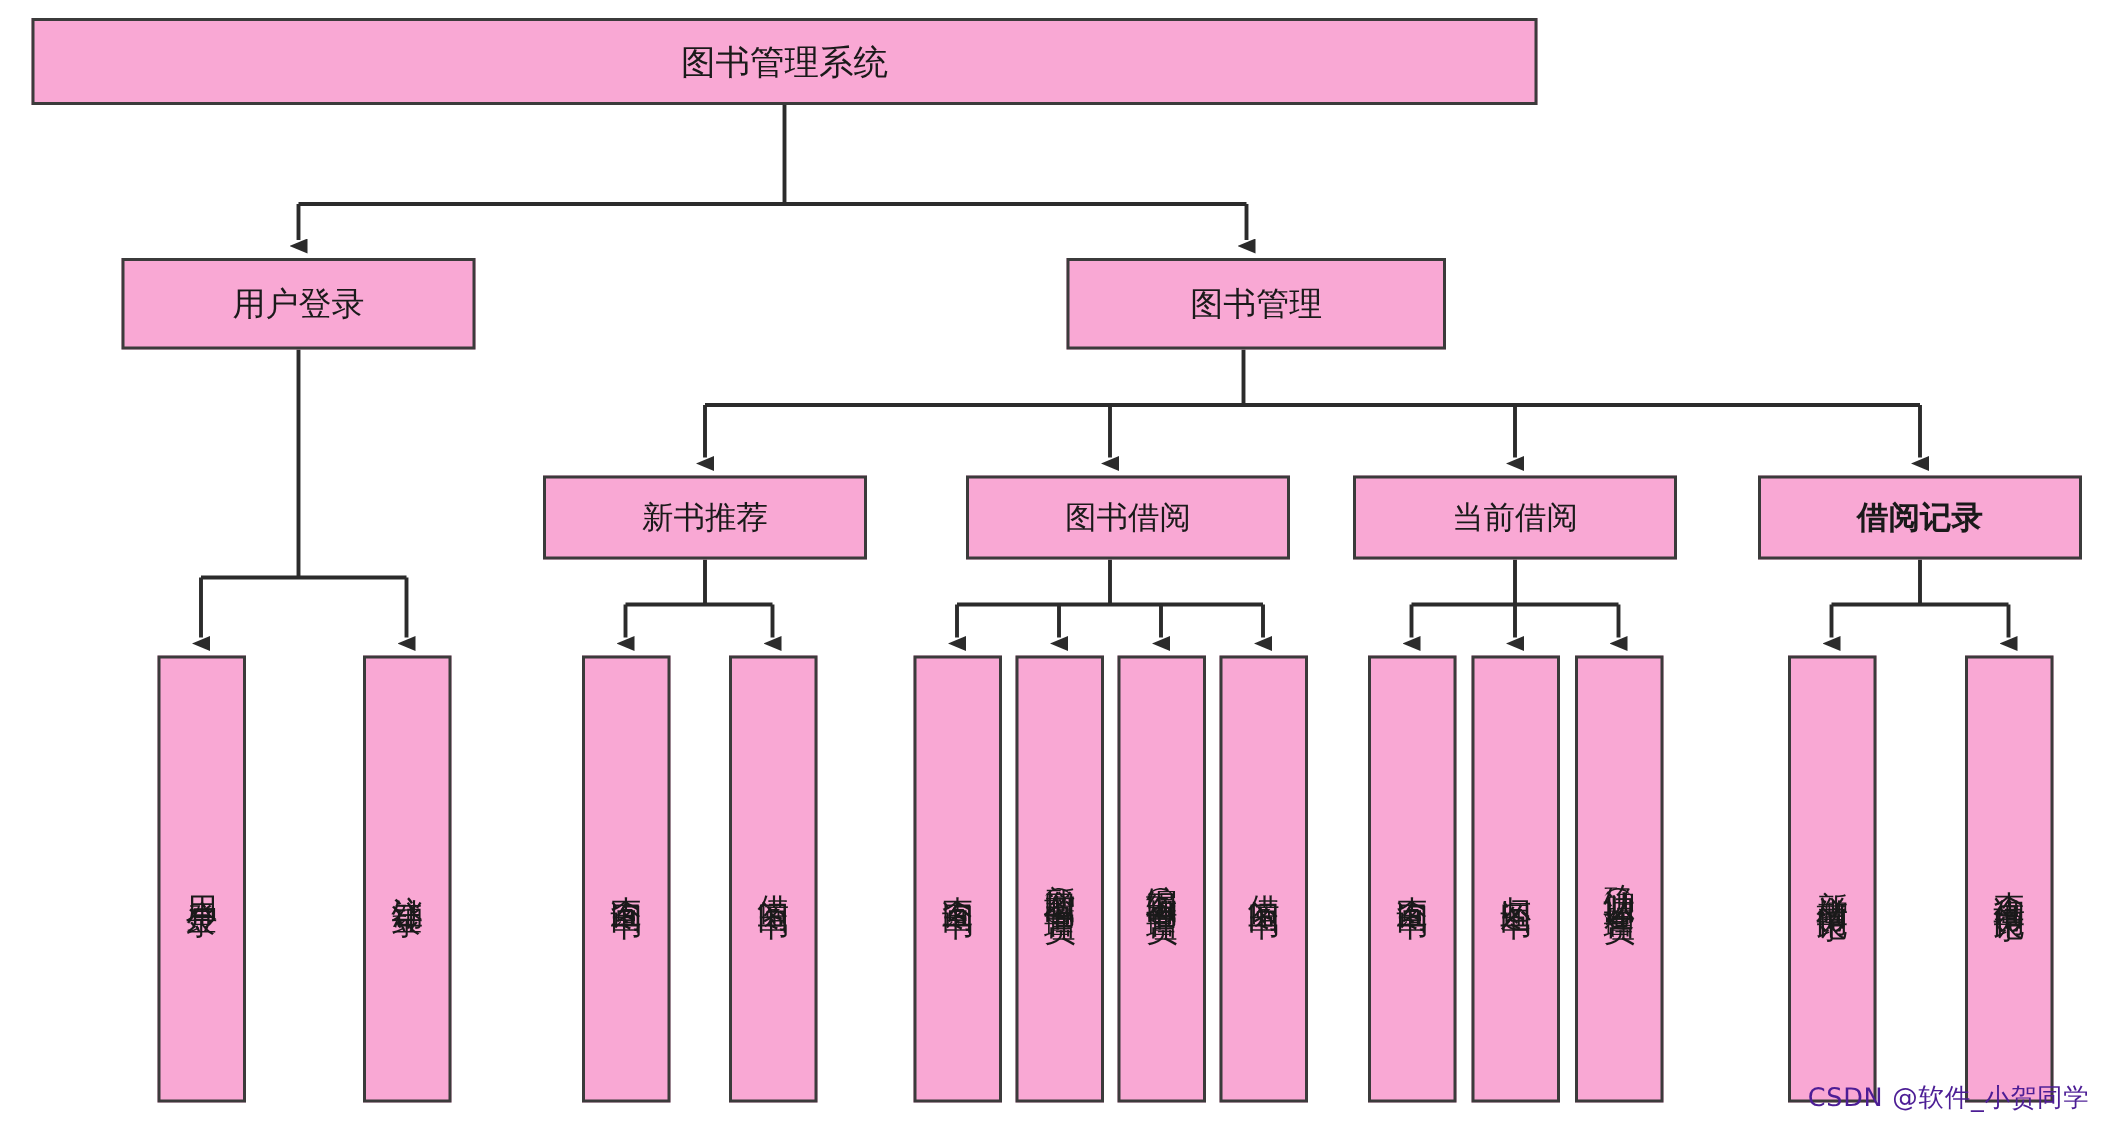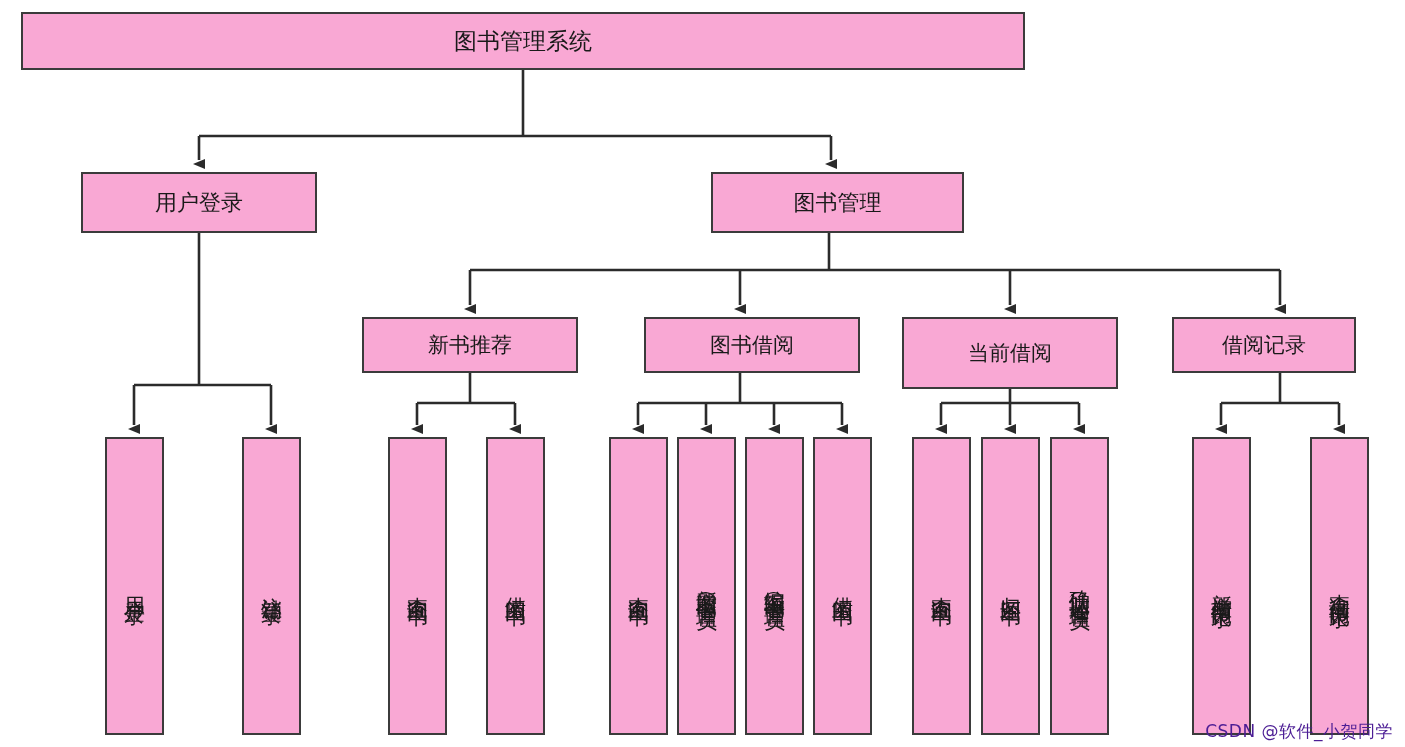--- a/index.html
+++ b/index.html
@@ -134,24 +134,24 @@
   <div class="node lvl2" style="left:711px; top:172px; width:253px; height:61px;">
     <span>图书管理</span>
   </div>
 
   <div class="node lvl3" style="left:362px; top:317px; width:216px; height:56px;">
     <span>新书推荐</span>
   </div>
   <div class="node lvl3" style="left:632px; top:317px; width:216px; height:56px;margin-left:12px;">
     <span>图书借阅</span>
   </div>
-  <div class="node lvl3" style="left:902px; top:317px; width:216px; height:72px;">
+  <div class="node lvl3" style="left:902px; top:317px; width:216px; height:56px;">
     <span>当前借阅</span>
   </div>
-  <div class="node lvl3" style="left:1172px; top:317px; width:184px; height:56px;">
+  <div class="node lvl3" style="left:1172px; top:317px; width:216px; height:56px;font-weight:bold;">
     <span>借阅记录</span>
   </div>
 
   <div class="node leaf" style="left:105px; top:437px; width:59px; height:298px;">
     <span class="leaf-label">用户登录</span>
   </div>
   <div class="node leaf" style="left:242px; top:437px; width:59px; height:298px;">
     <span class="leaf-label">注销登录</span>
   </div>
 

